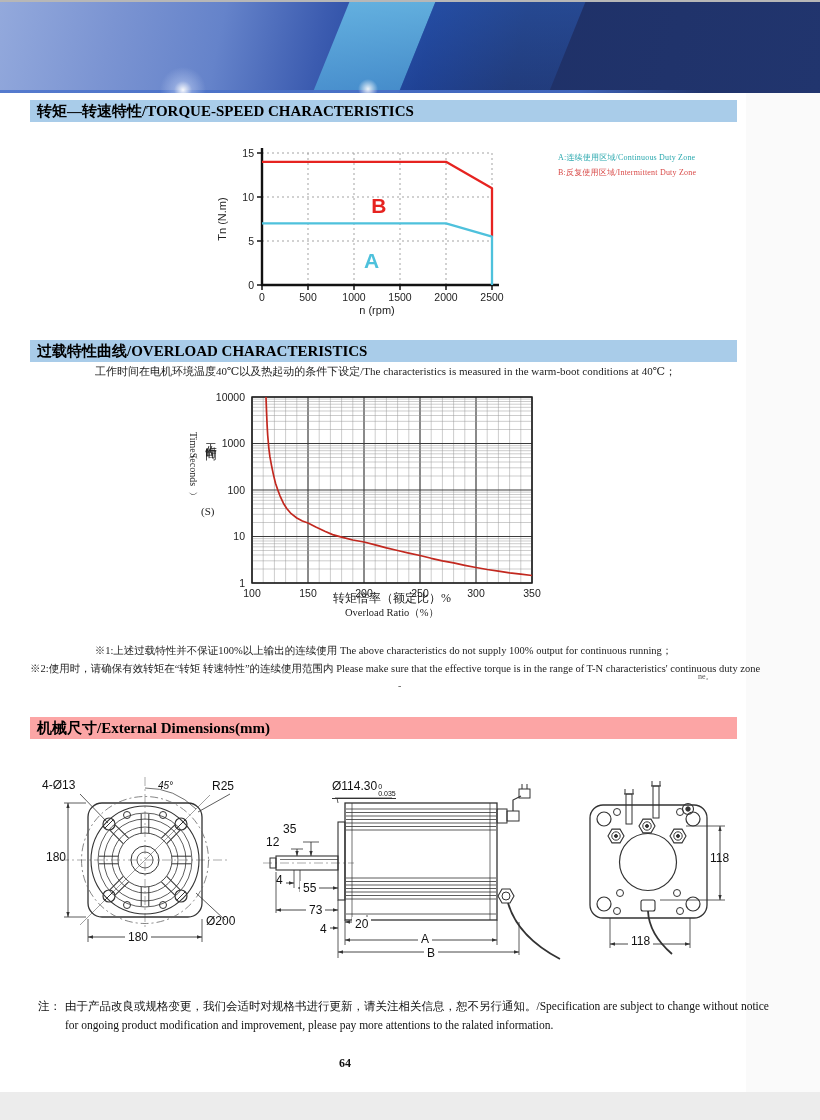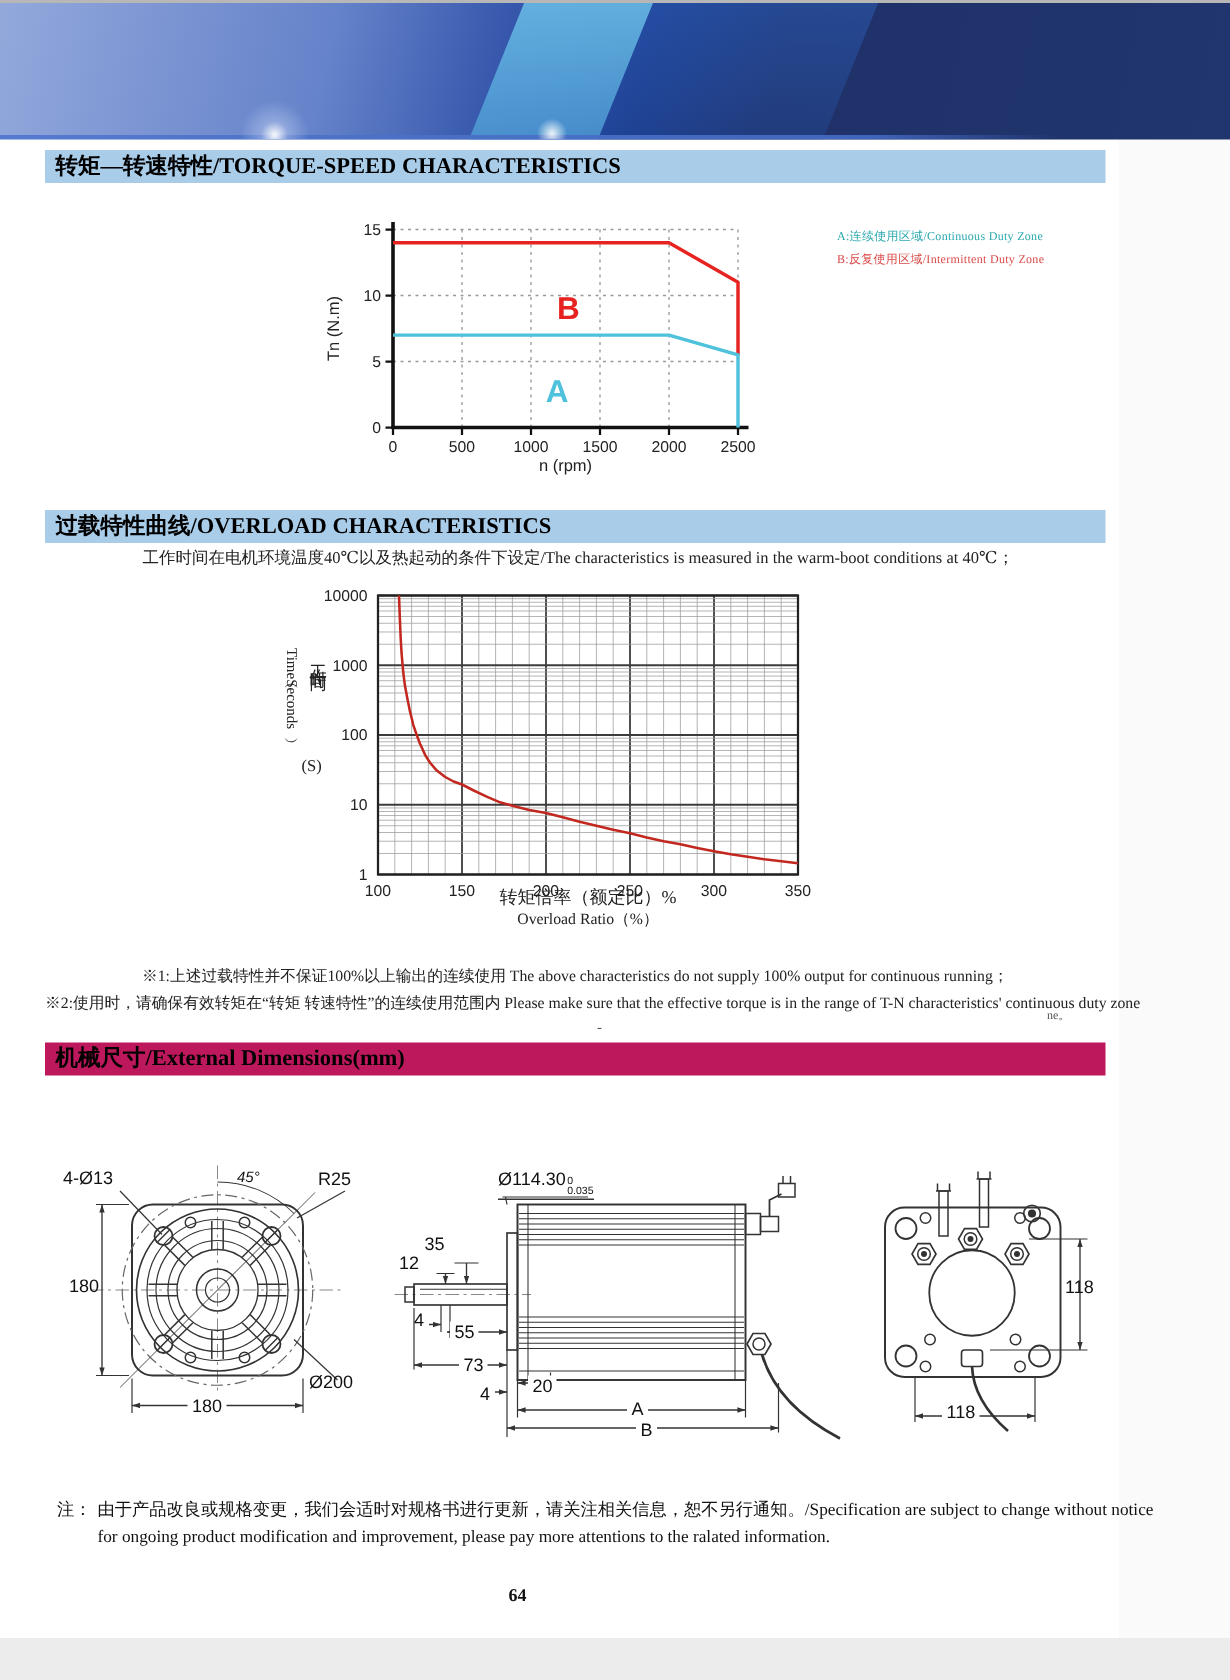--- a/index.html
+++ b/index.html
@@ -194,21 +194,21 @@
 <span class="v-label" style="left:203px;top:434px;font-size:11.5px;letter-spacing:2px;height:90px">工作时间</span>
 <span class="abs" style="left:201px;top:505px;font-size:11px;color:#222">(S)</span>
 <span class="ol-xlab" style="top:590px;font-size:12px;font-weight:normal">转矩倍率（额定比）%</span>
 <span class="ol-xlab" style="top:606px;font-size:10.5px">Overload Ratio（%）</span>
 
 <div class="abs noteline" style="top:644px">※1:上述过载特性并不保证100%以上输出的连续使用 The above characteristics do not supply 100% output for continuous running；</div>
 <div class="abs noteline" style="top:662px">※2:使用时，请确保有效转矩在“转矩 转速特性”的连续使用范围内 Please make sure that the effective torque is in the range of T-N characteristics' continuous duty zone</div>
 <span class="abs stray" style="left:398px;top:680px;font-size:10px">-</span>
 <span class="abs stray" style="left:698px;top:671px;font-size:8px">ne。</span>
 
-<div class="abs secbar" style="top: 695px; background: #be185d;">机械尺寸/External Dimensions(mm)</div>
+<div class="abs secbar" style="top: 717px; background: #fca5a5;">机械尺寸/External Dimensions(mm)</div>
 
 <svg id="svg-dims" width="760" height="235" viewBox="0 0 760 235" style="left:20px;top:752px">
   <defs>
     <marker id="ar" markerWidth="7" markerHeight="6" refX="6" refY="2" orient="auto-start-reverse">
       <path d="M0,0 L6,2 L0,4 z" fill="#333"></path>
     </marker>
   </defs>
 
   <g stroke="#333" fill="none" stroke-width="1">
     <line x1="40" y1="108" x2="210" y2="108" stroke="#888" stroke-width=".7" stroke-dasharray="9 3 2 3"></line>

